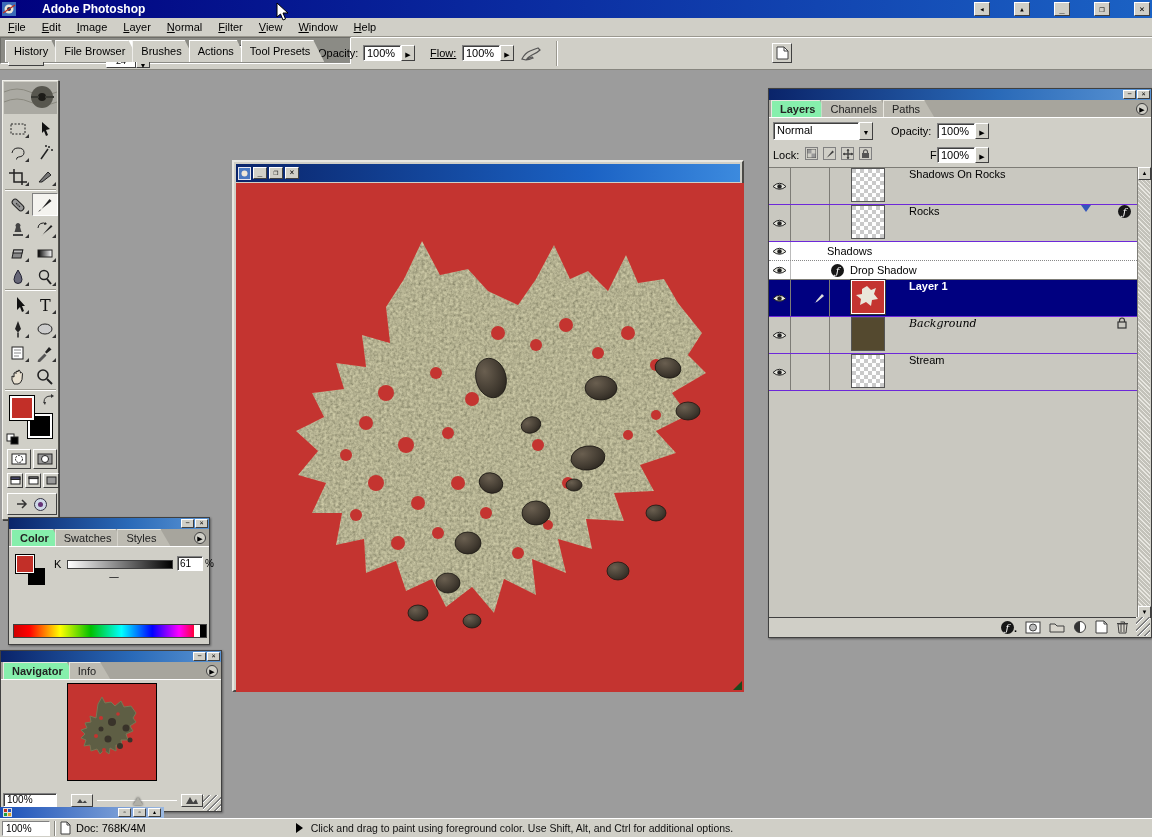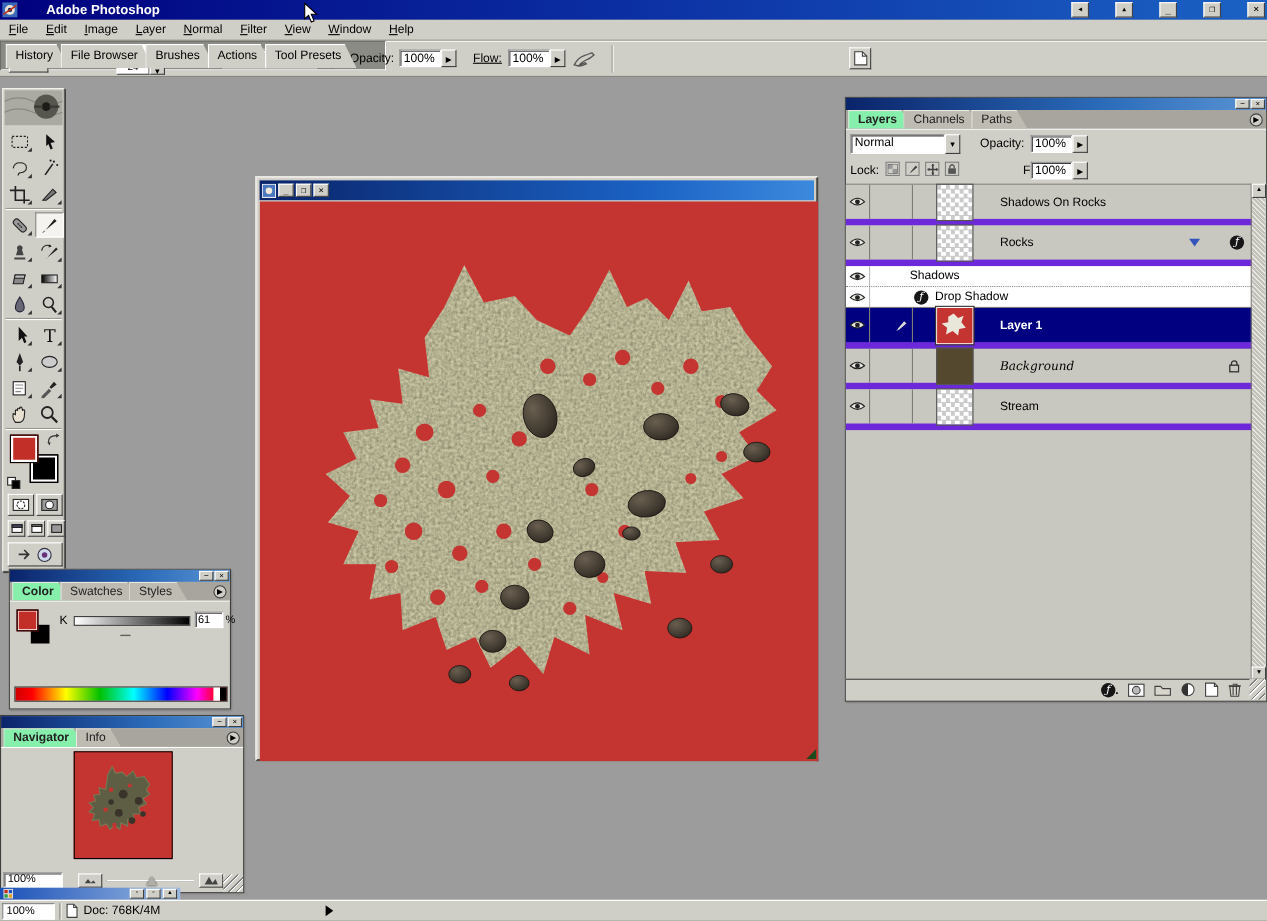--- a/index.html
+++ b/index.html
@@ -72,21 +72,21 @@
   .ptab { height:17px; line-height:16px; padding:0 14px 0 8px; margin-right:-8px; background:#bdbbb2; color:#222;
     clip-path: polygon(0 0, calc(100% - 10px) 0, 100% 100%, 0 100%); border-top:1px solid #e8e7e0; border-left:1px solid #e8e7e0; font-size:11px;}
   .ptab.active { background:#86efac; font-weight:bold; }
   .pmenu-btn { position:absolute; right:3px; top:3px; width:12px; height:12px; border-radius:50%; background:#d0cfc7;
     border:1px solid #404040; font-size:7px; line-height:11px; text-align:center; }
   .pmenu-btn::before { content:"▶"; }
 
   
   #layers-pal { left:768px; top:88px; width:384px; height:550px; }
   #layers-list { position:absolute; left:0px; top:78px; width:370px; height:452px; background:#c9c8c0; border-top:1px solid #7d7c76; }
-  .layer-row { position:relative; height:37px; border-bottom:6px solid #6d28d9; display:flex; align-items:center; background:#c9c8c0;gap:17px; }
+  .layer-row { position:relative; height:37px; border-bottom:1px solid #6d28d9; display:flex; align-items:flex-start; background:#c9c8c0;gap:17px; }
   .layer-row.selected { background:#000080; color:#fff; font-weight:bold; }
   .fxrow { position:relative; height:19px; border-bottom:1px solid #7d7c76; display:flex; align-items:center; background:#fff; }
   .eyecol { width:22px; height:100%; border-right:1px solid #7d7c76; display:flex; align-items:center; justify-content:center; flex:none;}
   .linkcol { width:22px; height:100%; border-right:1px solid #7d7c76; display:flex; align-items:center; justify-content:center; flex:none;}
   .thumb { width:34px; height:34px; margin:0 7px 0 4px; border:1px solid #555; flex:none; }
   .checker { background:
       repeating-conic-gradient(#ffffff 0% 25%, #cacaca 0% 50%);
     background-size:8px 8px; }
   .fx-badge { width:13px; height:13px; border-radius:50%; background:#161616; color:#fff; font-style:italic;
     font-family:"DejaVu Serif",serif; font-size:10px; line-height:13px; text-align:center; flex:none; }
@@ -793,17 +793,18 @@
 
 <div id="statusbar" class="abs">
   <div id="status-zoom">100%</div>
   <span class="status-sep"></span>
   <svg width="11" height="14" viewBox="0 0 11 14">
       <path d="M1 1 h6 l3 3 v9 H1 z" fill="#fff" stroke="#404040"></path>
       <path d="M7 1 v3 h3" fill="none" stroke="#404040"></path>
     </svg>
   <span style="margin-left:5px;">Doc: 768K/4M</span>
   <span id="status-play" style="margin-left:150px;"></span>
+  <span id="status-hint">Click and drag to paint using foreground color.  Use Shift, Alt, and Ctrl for additional options.</span>
 </div>
 
 <svg id="cursor" class="abs" viewBox="0 0 14 20">
   <polygon points="1,1 1,15 4.5,12 7,18 9.5,17 7,11 12,11" fill="#fff" stroke="#000" stroke-width="1"></polygon>
 </svg>
 
 </body></html>

